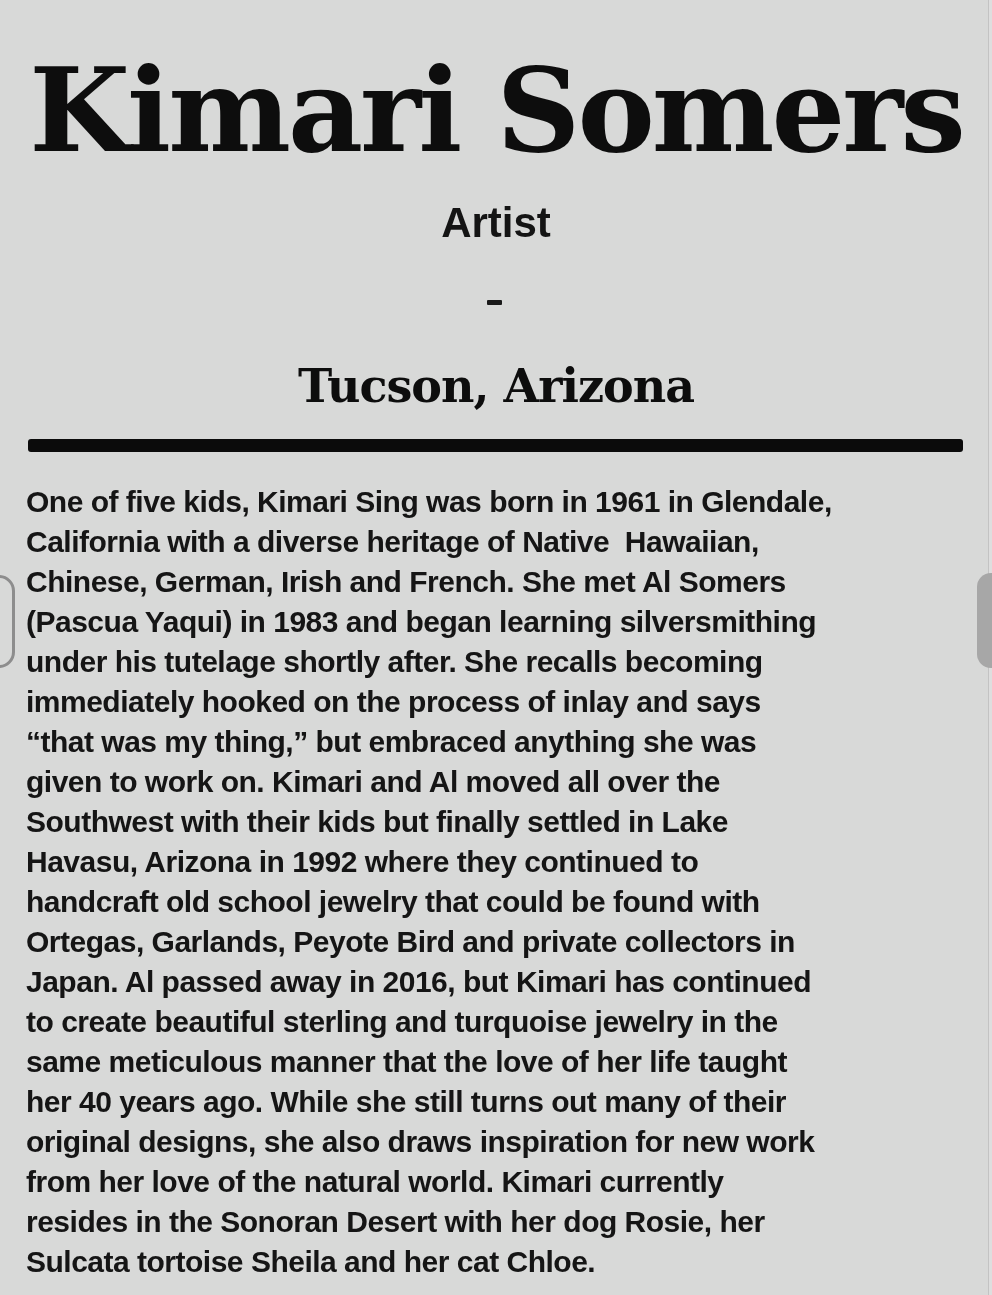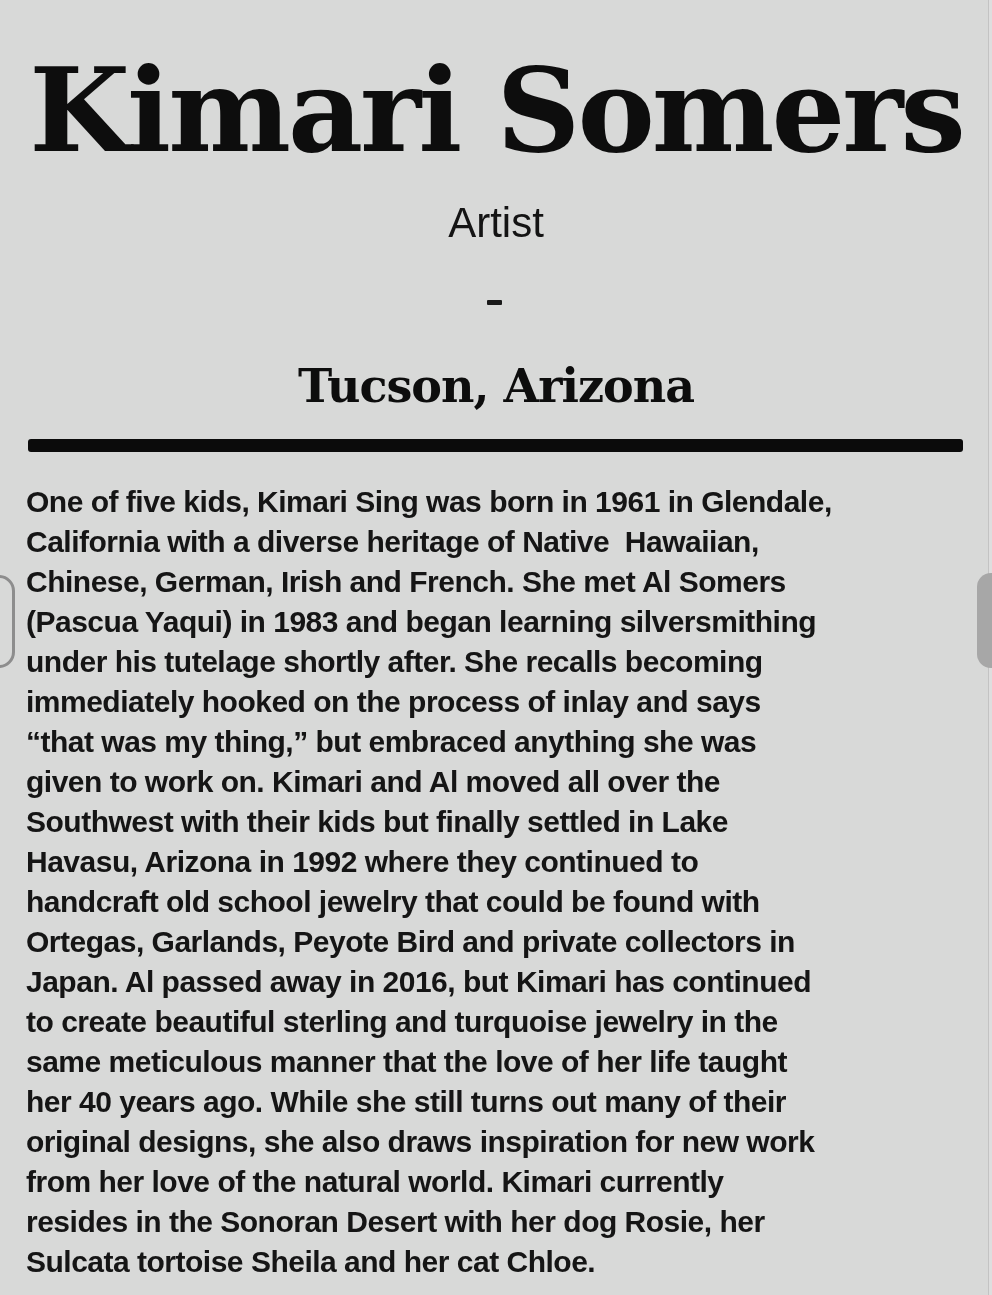--- a/index.html
+++ b/index.html
@@ -27,21 +27,21 @@
     color: #0d0d0d;
     white-space: nowrap;
   }
   .subtitle {
     position: absolute;
     top: 199px;
     left: 0;
     width: 992px;
     text-align: center;
     font-family: "Liberation Sans", sans-serif;
-    font-weight: normal;
+    font-weight: bold;
     font-size: 42px;
     line-height: 48px;
     letter-spacing: 0px;
     color: #141414;
   }
   .dash-separator {
     position: absolute;
     top: 300px;
     left: 487px;
     width: 15px;

